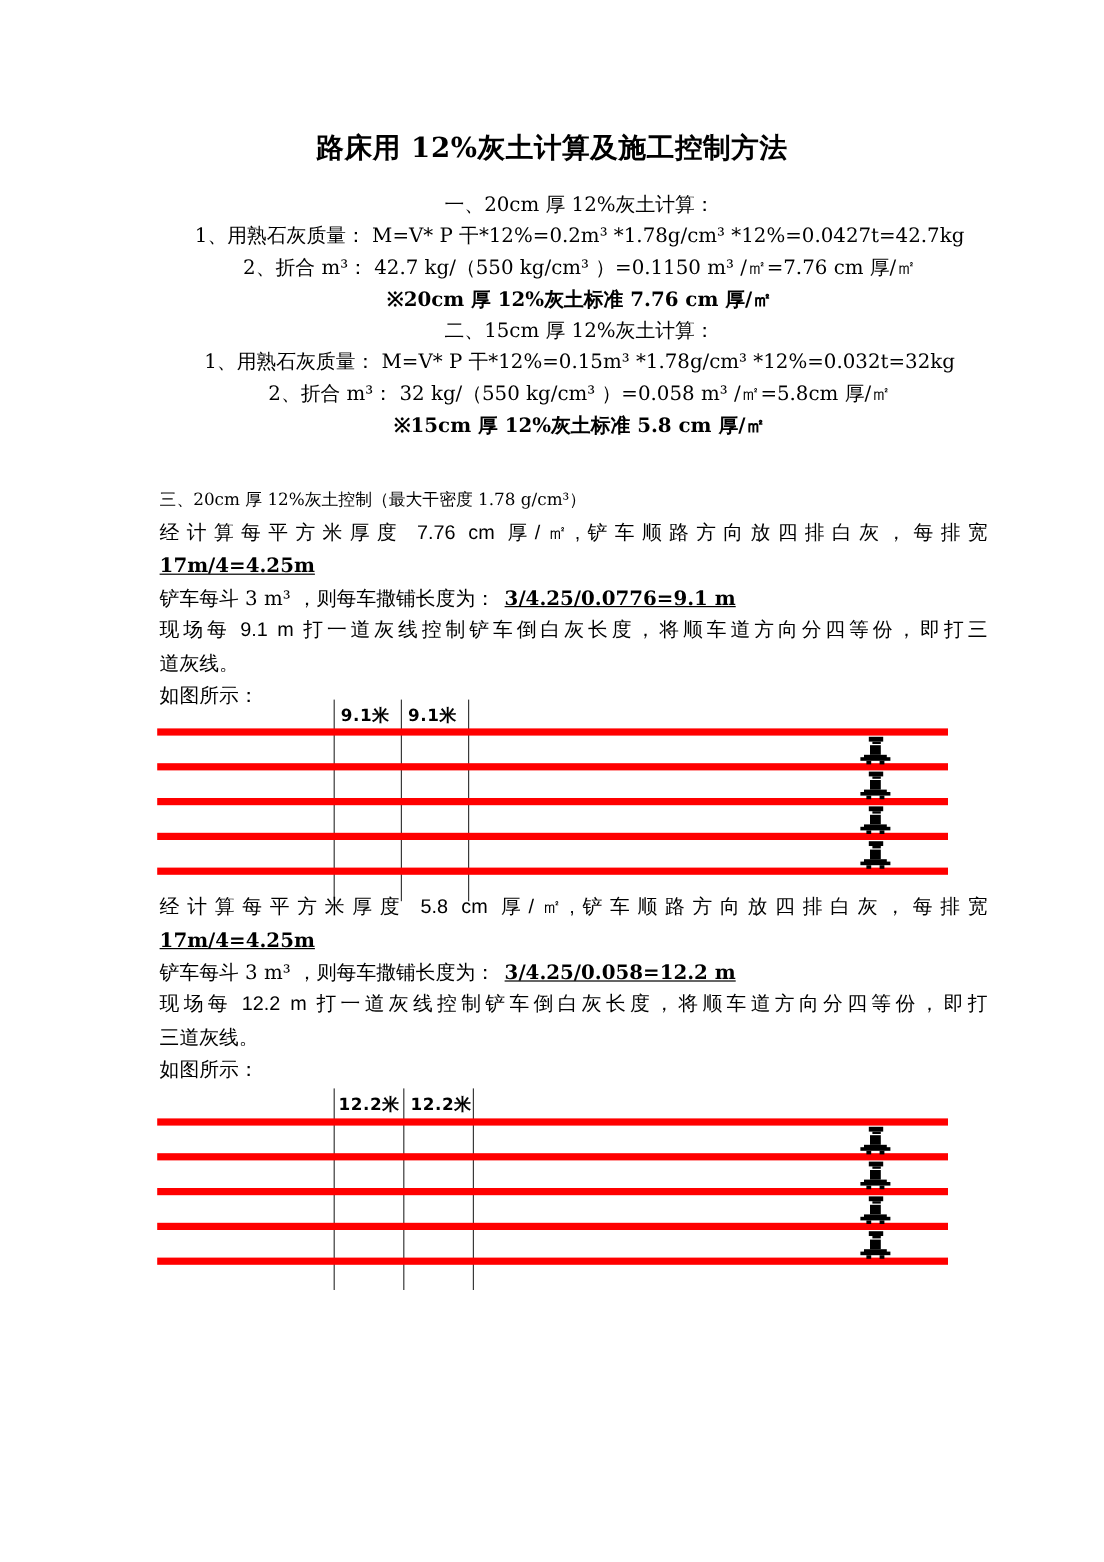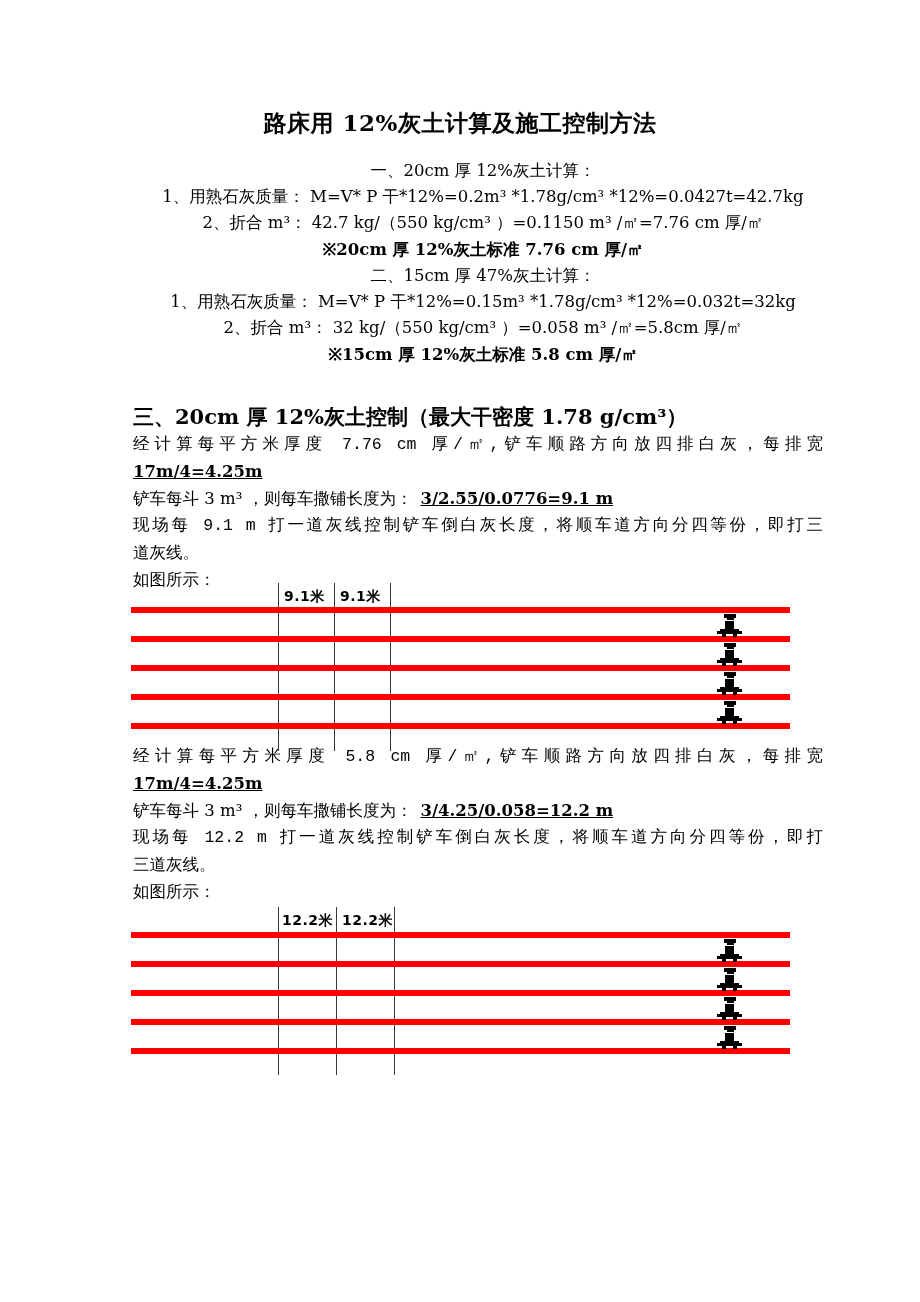--- a/index.html
+++ b/index.html
@@ -52,34 +52,34 @@
     font-family: "DejaVu Serif", "Liberation Serif", serif;
   }
   .line.bold {
     font-weight: bold;
   }
   .u {
     text-decoration: underline;
     font-weight: bold;
   }
   .sect-head {
-    font-size: 21px;
+    font-size: 14px;
     line-height: 28px;
-    font-weight: bold;
+    font-weight: normal;
     white-space: nowrap;
     font-family: "DejaVu Serif", "Liberation Serif", serif;
   }
 
   
   .justify-line {
     font-size: 16.5px;
     line-height: 27px;
     text-align: justify;
     text-align-last: justify;
-    font-family: Liberation Mono, monospace;
+    font-family: Liberation Sans, sans-serif;
   }
 
   
   .diagram {
     position: absolute;
     left: 0;
     width: 920px;
   }
   .red-line {
     position: absolute;
@@ -122,21 +122,21 @@
     <div class="line">一、20cm 厚 12%灰土计算：</div>
 
     <div class="line">1、用熟石灰质量： M=V* P 干*12%=0.2m³ *1.78g/cm³ *12%=0.0427t=42.7kg</div>
 
     <div class="line">2、折合 m³： 42.7 kg/（550 kg/cm³ ）=0.1150 m³ /㎡=7.76 cm 厚/㎡</div>
 
     <div class="line bold" style="line-height:27px;">
       <span class="underline-all">※20cm 厚 12%灰土标准 7.76 cm 厚/㎡</span>
     </div>
 
-    <div class="line">二、15cm 厚 47%灰土计算：</div>
+    <div class="line">二、15cm 厚 12%灰土计算：</div>
 
     <div class="line">1、用熟石灰质量： M=V* P 干*12%=0.15m³ *1.78g/cm³ *12%=0.032t=32kg</div>
 
     <div class="line">2、折合 m³： 32 kg/（550 kg/cm³ ）=0.058 m³ /㎡=5.8cm 厚/㎡</div>
 
     <div class="line bold" style="line-height:27px;">
       <span class="underline-all">※15cm 厚 12%灰土标准 5.8 cm 厚/㎡</span>
     </div>
   </div>
 
@@ -144,21 +144,21 @@
 
     <div class="sect-head">三、20cm 厚 12%灰土控制（最大干密度 1.78 g/cm³）</div>
 
     <div class="justify-line" style="width:690px;">经计算每平方米厚度 7.76 cm 厚/㎡,铲车顺路方向放四排白灰，每排宽</div>
 
     <div class="line" style="line-height:27px;">
       <span class="u">17m/4=4.25m</span>
     </div>
 
     <div class="line" style="line-height:27px;">
-      <span>铲车每斗 3 m³ ，则每车撒铺长度为：</span><span style="display:inline-block;width:8px;"></span><span class="u">3/2.55/0.0776=9.1 m</span>
+      <span>铲车每斗 3 m³ ，则每车撒铺长度为：</span><span style="display:inline-block;width:8px;"></span><span class="u">3/4.25/0.0776=9.1 m</span>
     </div>
 
     <div class="justify-line" style="width:690px;">现场每 9.1 m 打一道灰线控制铲车倒白灰长度，将顺车道方向分四等份，即打三</div>
 
     <div class="line" style="line-height:27px;">道灰线。</div>
 
     <div class="line" style="line-height:27px;">如图所示：</div>
   </div>
 
   <div class="diagram" style="top:16px;height:1302px;">

